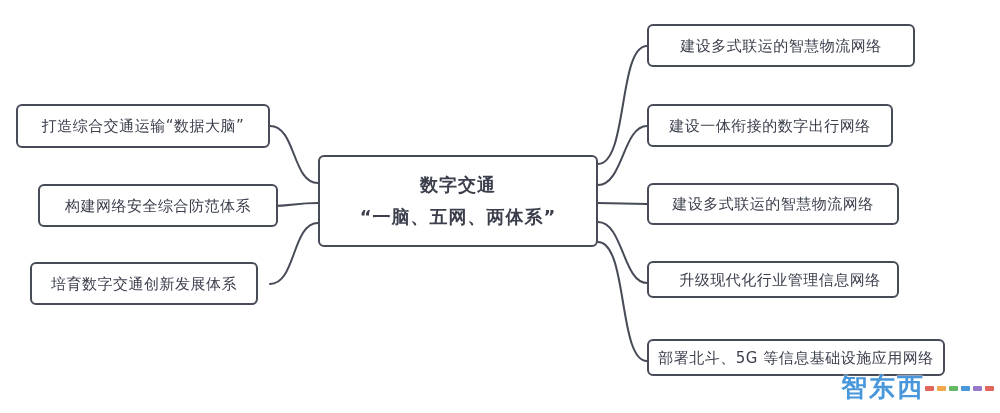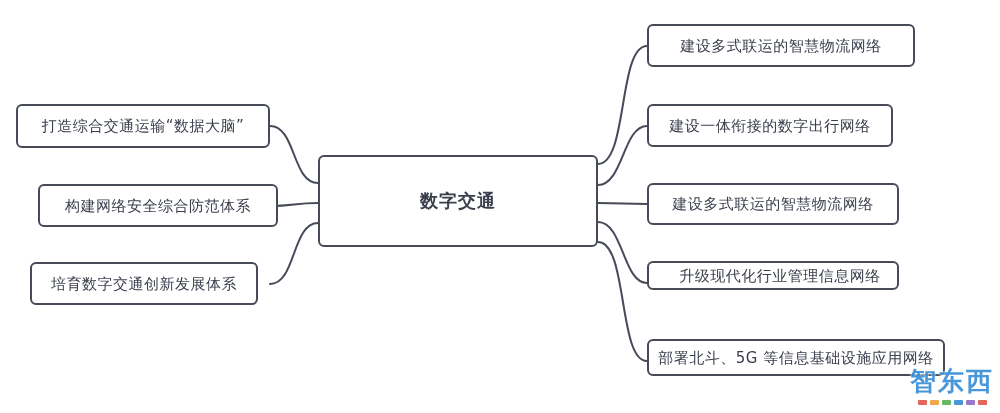--- a/index.html
+++ b/index.html
@@ -45,21 +45,20 @@
     font-weight: 700;
     letter-spacing: 1px;
     line-height: 1.8;
     z-index: 2;
   }
   .watermark {
     position: absolute;
     right: 6px;
     bottom: 8px;
     display: flex;
-    flex-direction: column;
     align-items: center;
     opacity: 0.92;
     z-index: 3;
   }
   .watermark .wm-text {
     font-size: 26px;
     font-weight: 700;
     color: #3a8fd8;
     letter-spacing: 2px;
     text-shadow: 0 0 2px #ffffff, 0 0 2px #ffffff;
@@ -97,30 +96,31 @@
       <path d="M598,164 C628,164 618,46 647,46"></path>
       <path d="M598,185 C623,185 623,126 647,126"></path>
       <path d="M598,203 C623,203 623,204 647,204"></path>
       <path d="M598,222 C623,222 623,283 647,283"></path>
       <path d="M598,242 C628,242 618,361 647,361"></path>
     </g>
   </svg>
 
   <div class="node center" style="left:318px; top:155px; width:280px; height:92px;">
     <div>数字交通</div>
+    <div>“一脑、五网、两体系”</div>
   </div>
 
   <div class="node" style="left:16px; top:104px; width:254px; height:44px;text-align:center;">打造综合交通运输“数据大脑”</div>
   <div class="node" style="left:30px; top:184px; width:240px; height:43px;margin-left:8px;">构建网络安全综合防范体系</div>
   <div class="node" style="left:30px; top:262px; width:228px; height:43px;">培育数字交通创新发展体系</div>
 
   <div class="node" style="left:647px; top:24px; width:268px; height:43px;">建设多式联运的智慧物流网络</div>
   <div class="node" style="left:647px; top:183px; width:252px; height:42px;">建设多式联运的智慧物流网络</div>
   <div class="node" style="left:647px; top:104px; width:246px; height:43px;">建设一体衔接的数字出行网络</div>
-  <div class="node" style="left:647px; top:261px; width:252px; height:29px;padding-left:20px;">升级现代化行业管理信息网络</div>
+  <div class="node" style="left:647px; top:261px; width:252px; height:37px;padding-left:20px;">升级现代化行业管理信息网络</div>
   <div class="node" style="left:647px; top:339px; width:298px; height:37px;">部署北斗、5G 等信息基础设施应用网络</div>
 
   <div class="watermark">
     <div class="wm-text">智东西</div>
     <div class="wm-dots">
       <span class="c1"></span>
         <span class="c2"></span>
         <span class="c3"></span>
       <span class="c4"></span>
         <span class="c5"></span>

